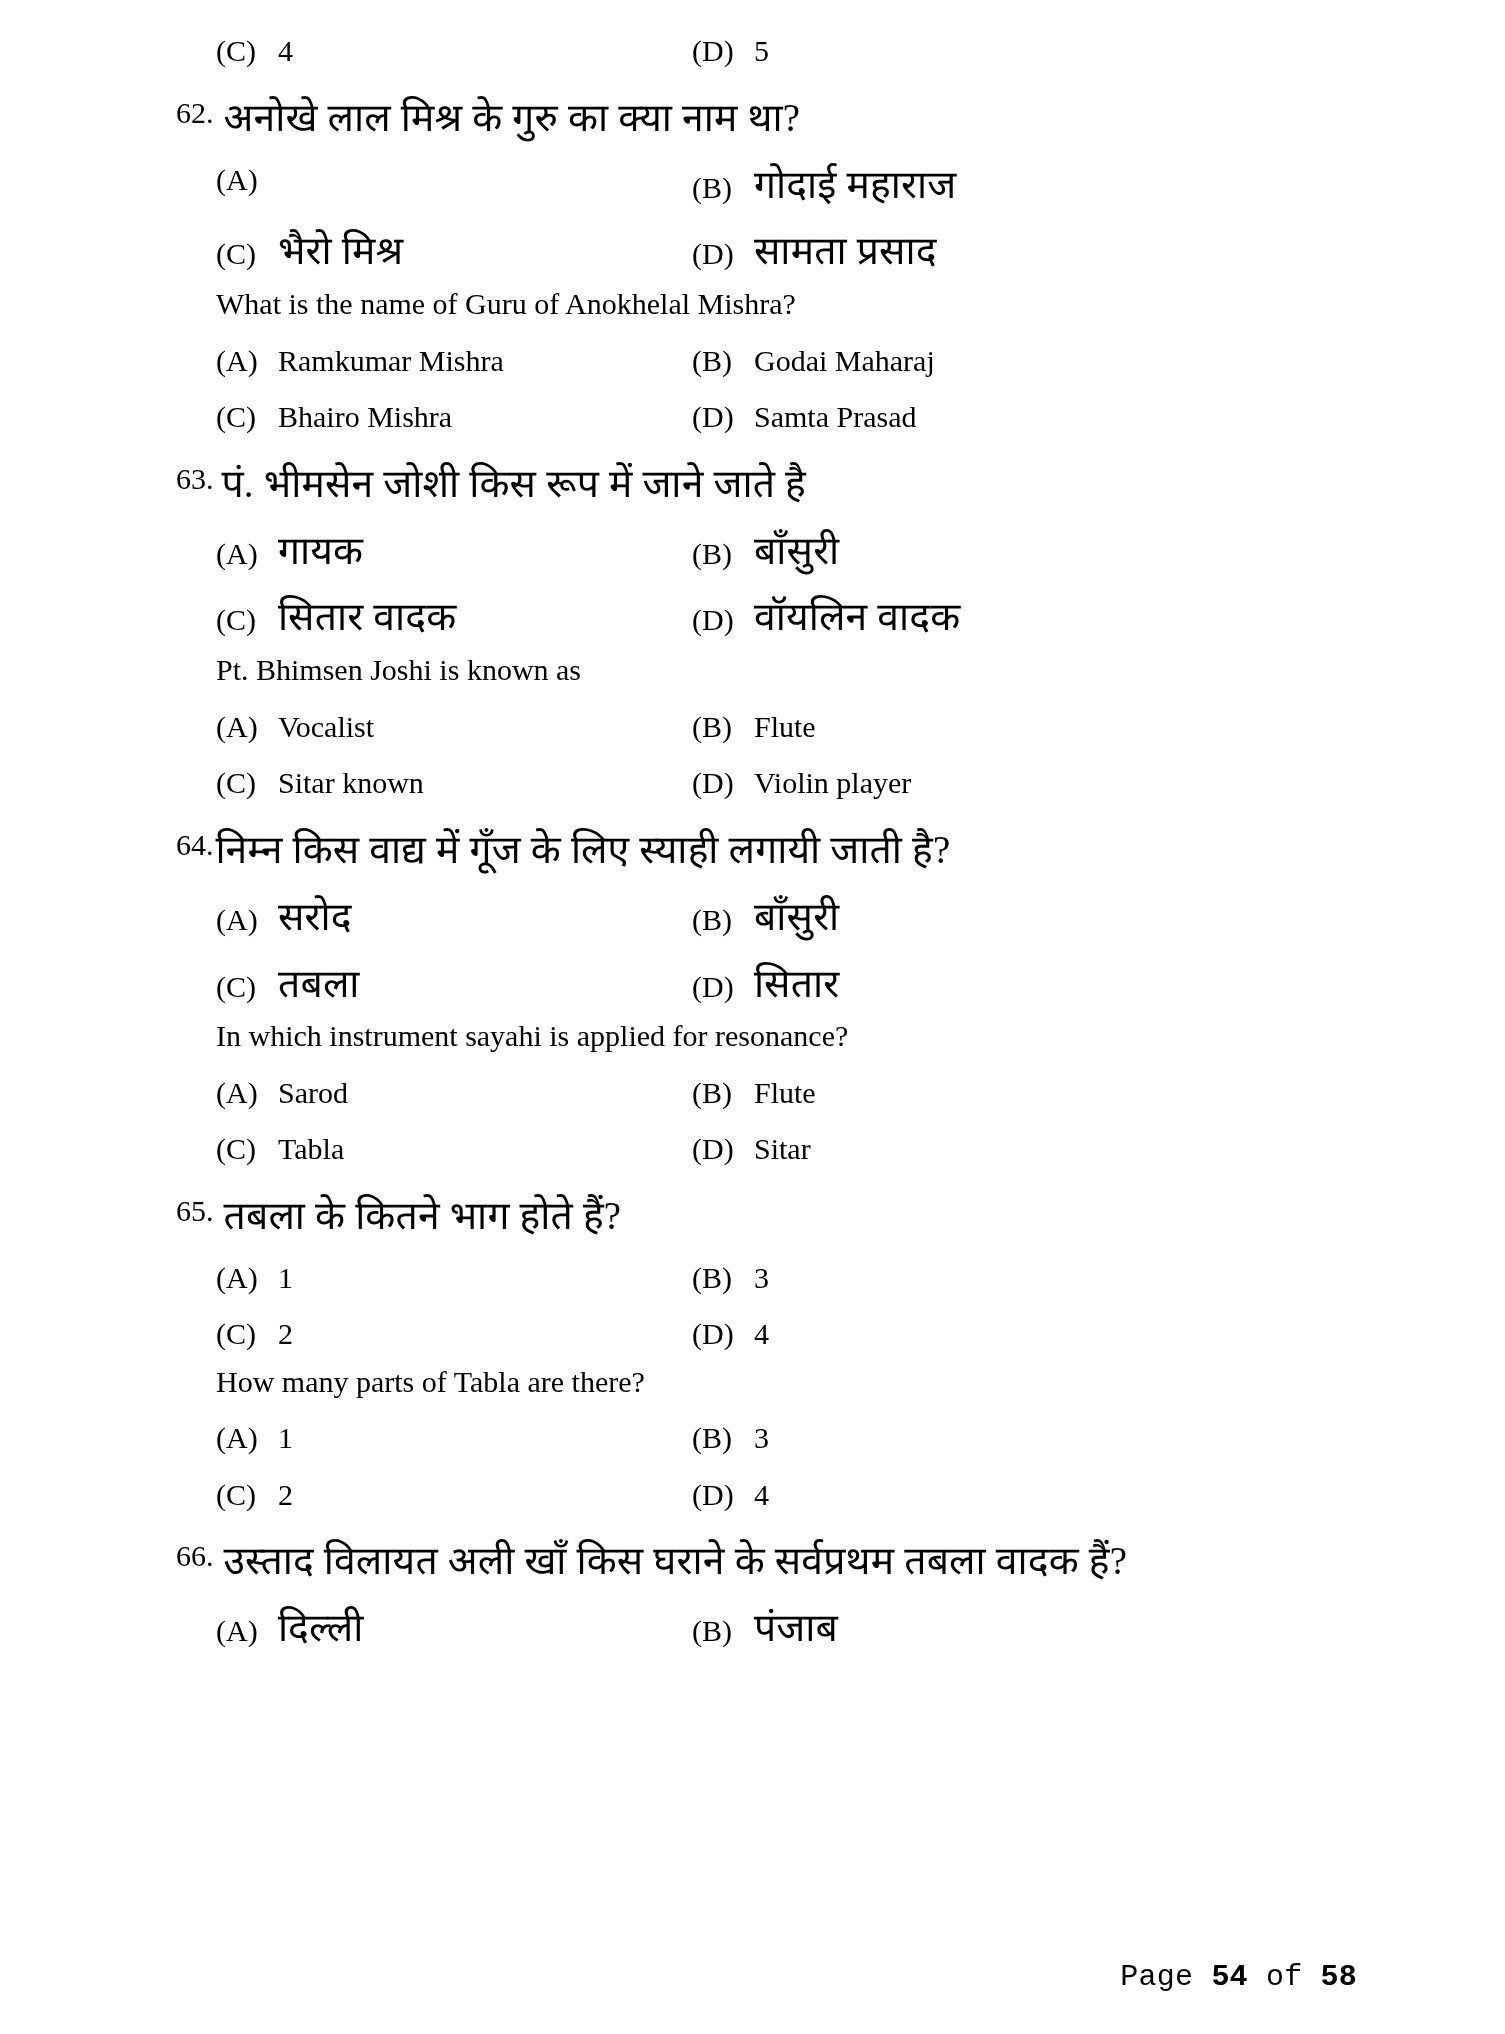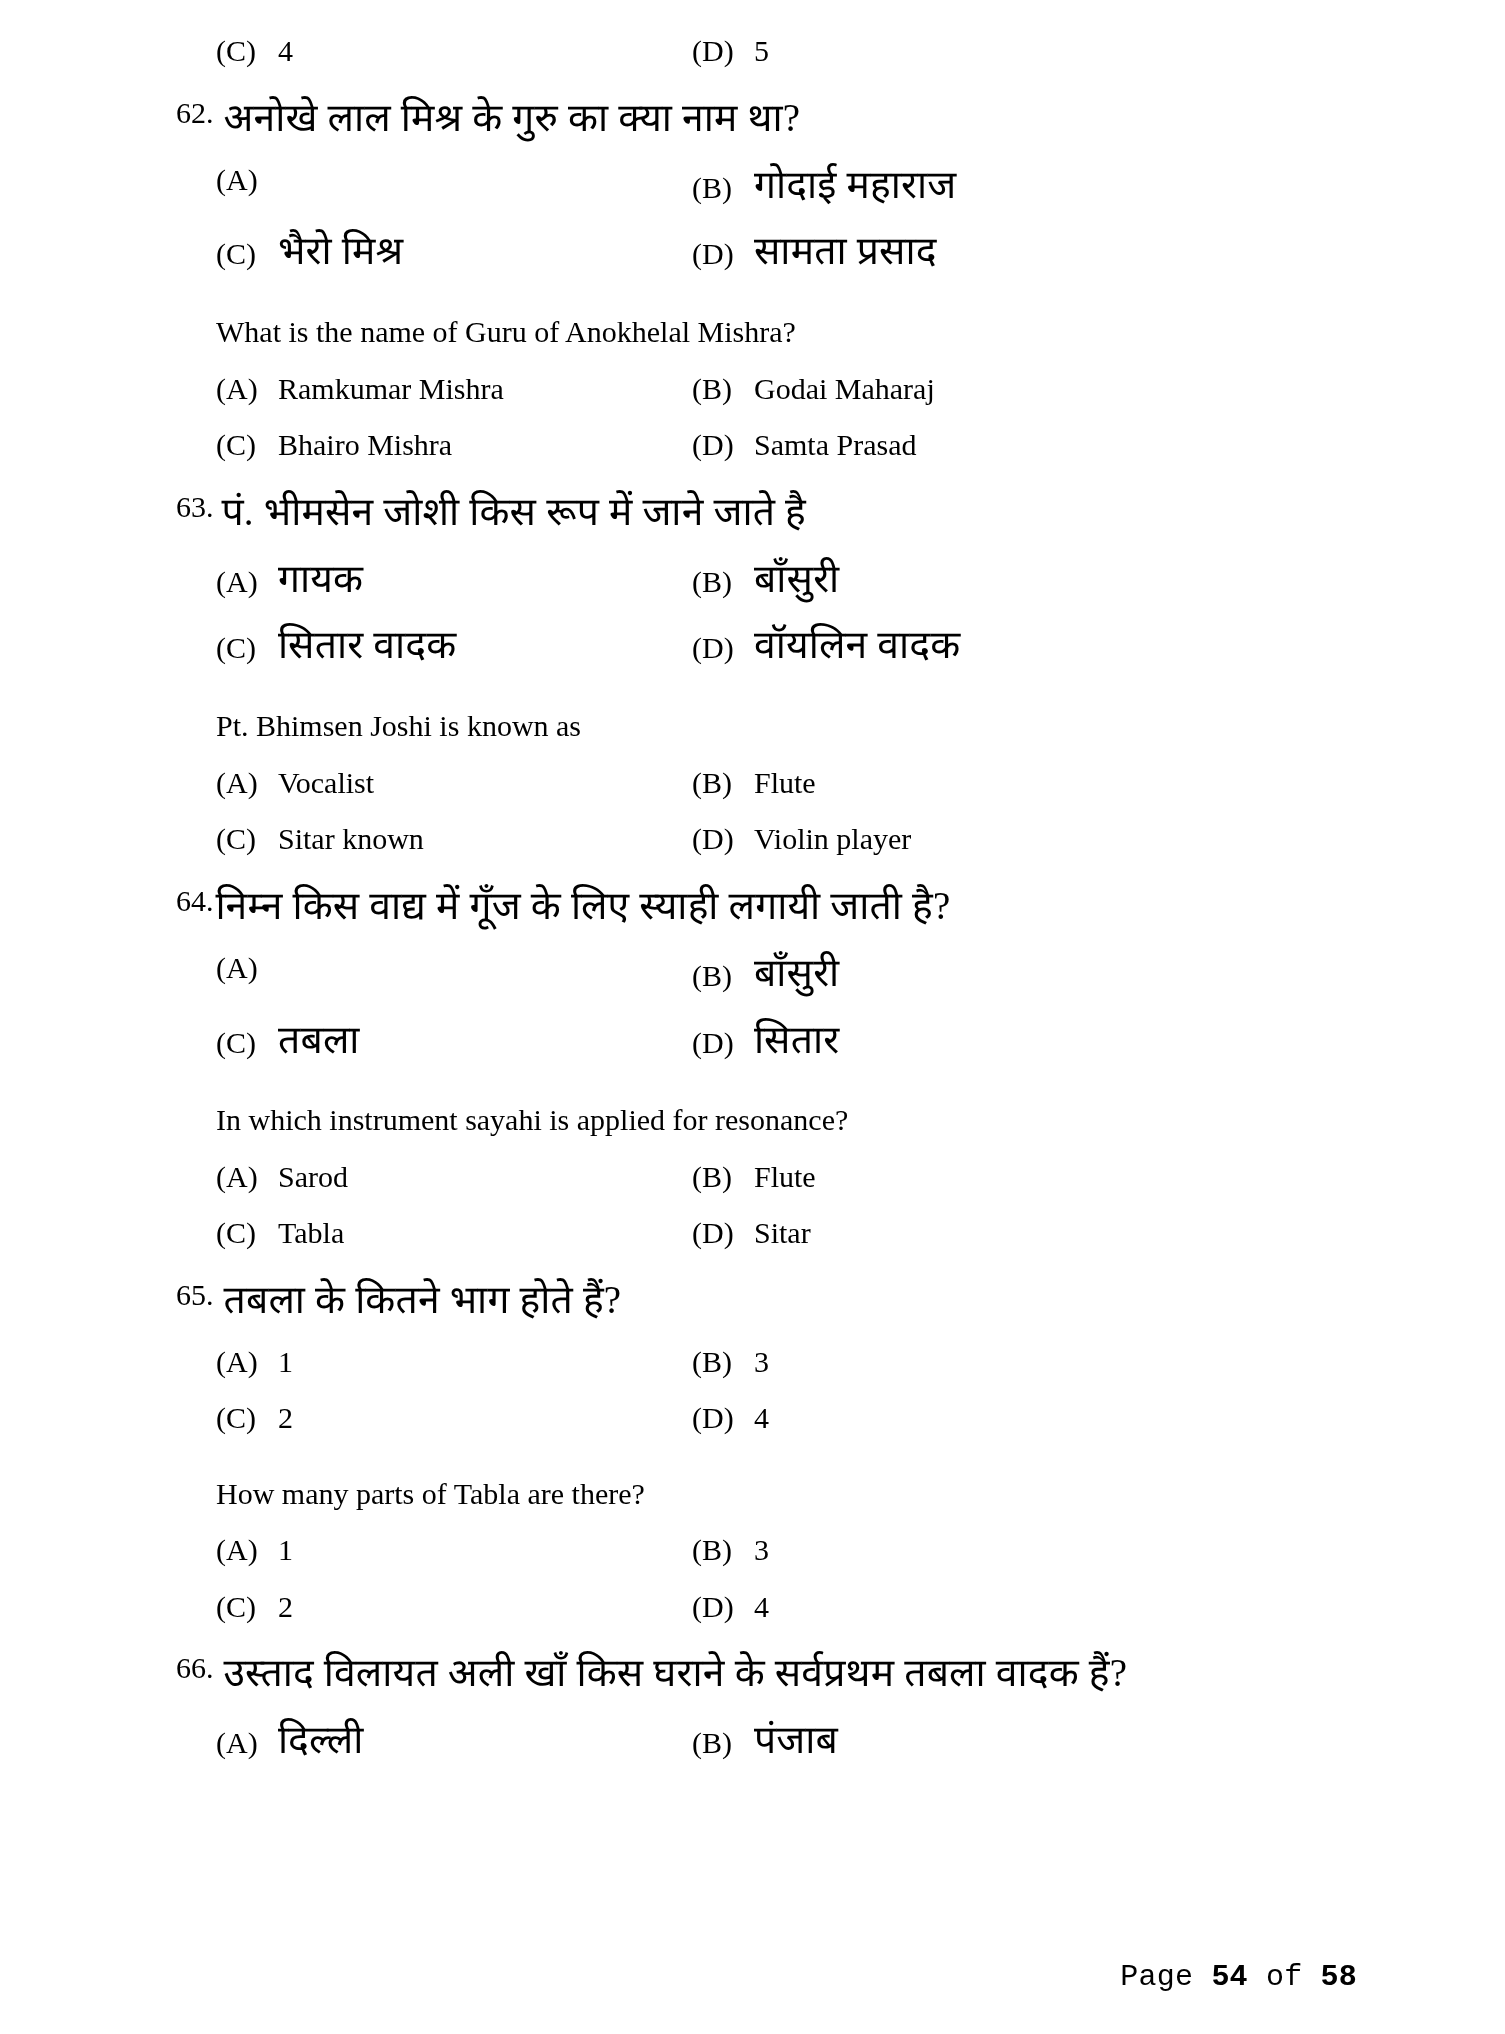--- a/index.html
+++ b/index.html
@@ -40,21 +40,21 @@
     flex: 0 0 auto;
     white-space: pre;
   }
   .qtext {
     flex: 1 1 auto;
   }
   .qline.hindi { font-size: 30px; }
   .qline.eng {
     font-size: 30px;
     margin-left: 40px;
-    margin-top: 40px;
+    margin-top: 12px;
   }
 
   .optrow {
     display: flex;
     margin-top: 22px;
   }
   .optcell {
     display: flex;
     align-items: baseline;
     font-size: 30px;
@@ -217,20 +217,21 @@
     </div>
 
     <div class="qline hindi">
       <span class="qnum">64.</span>
       <span class="qtext dev" style="padding-left:2px;">निम्न किस वाद्य में गूँज के लिए स्याही लगायी जाती है?</span>
     </div>
 
     <div class="optrow">
       <div class="optcell left">
         <span class="optlabel">(A)</span>
+        <span class="optval dev">सरोद</span>
       </div>
       <div class="optcell right">
         <span class="optlabel">(B)</span>
         <span class="optval dev">बाँसुरी</span>
       </div>
     </div>
 
     <div class="optrow">
       <div class="optcell left">
         <span class="optlabel">(C)</span>

